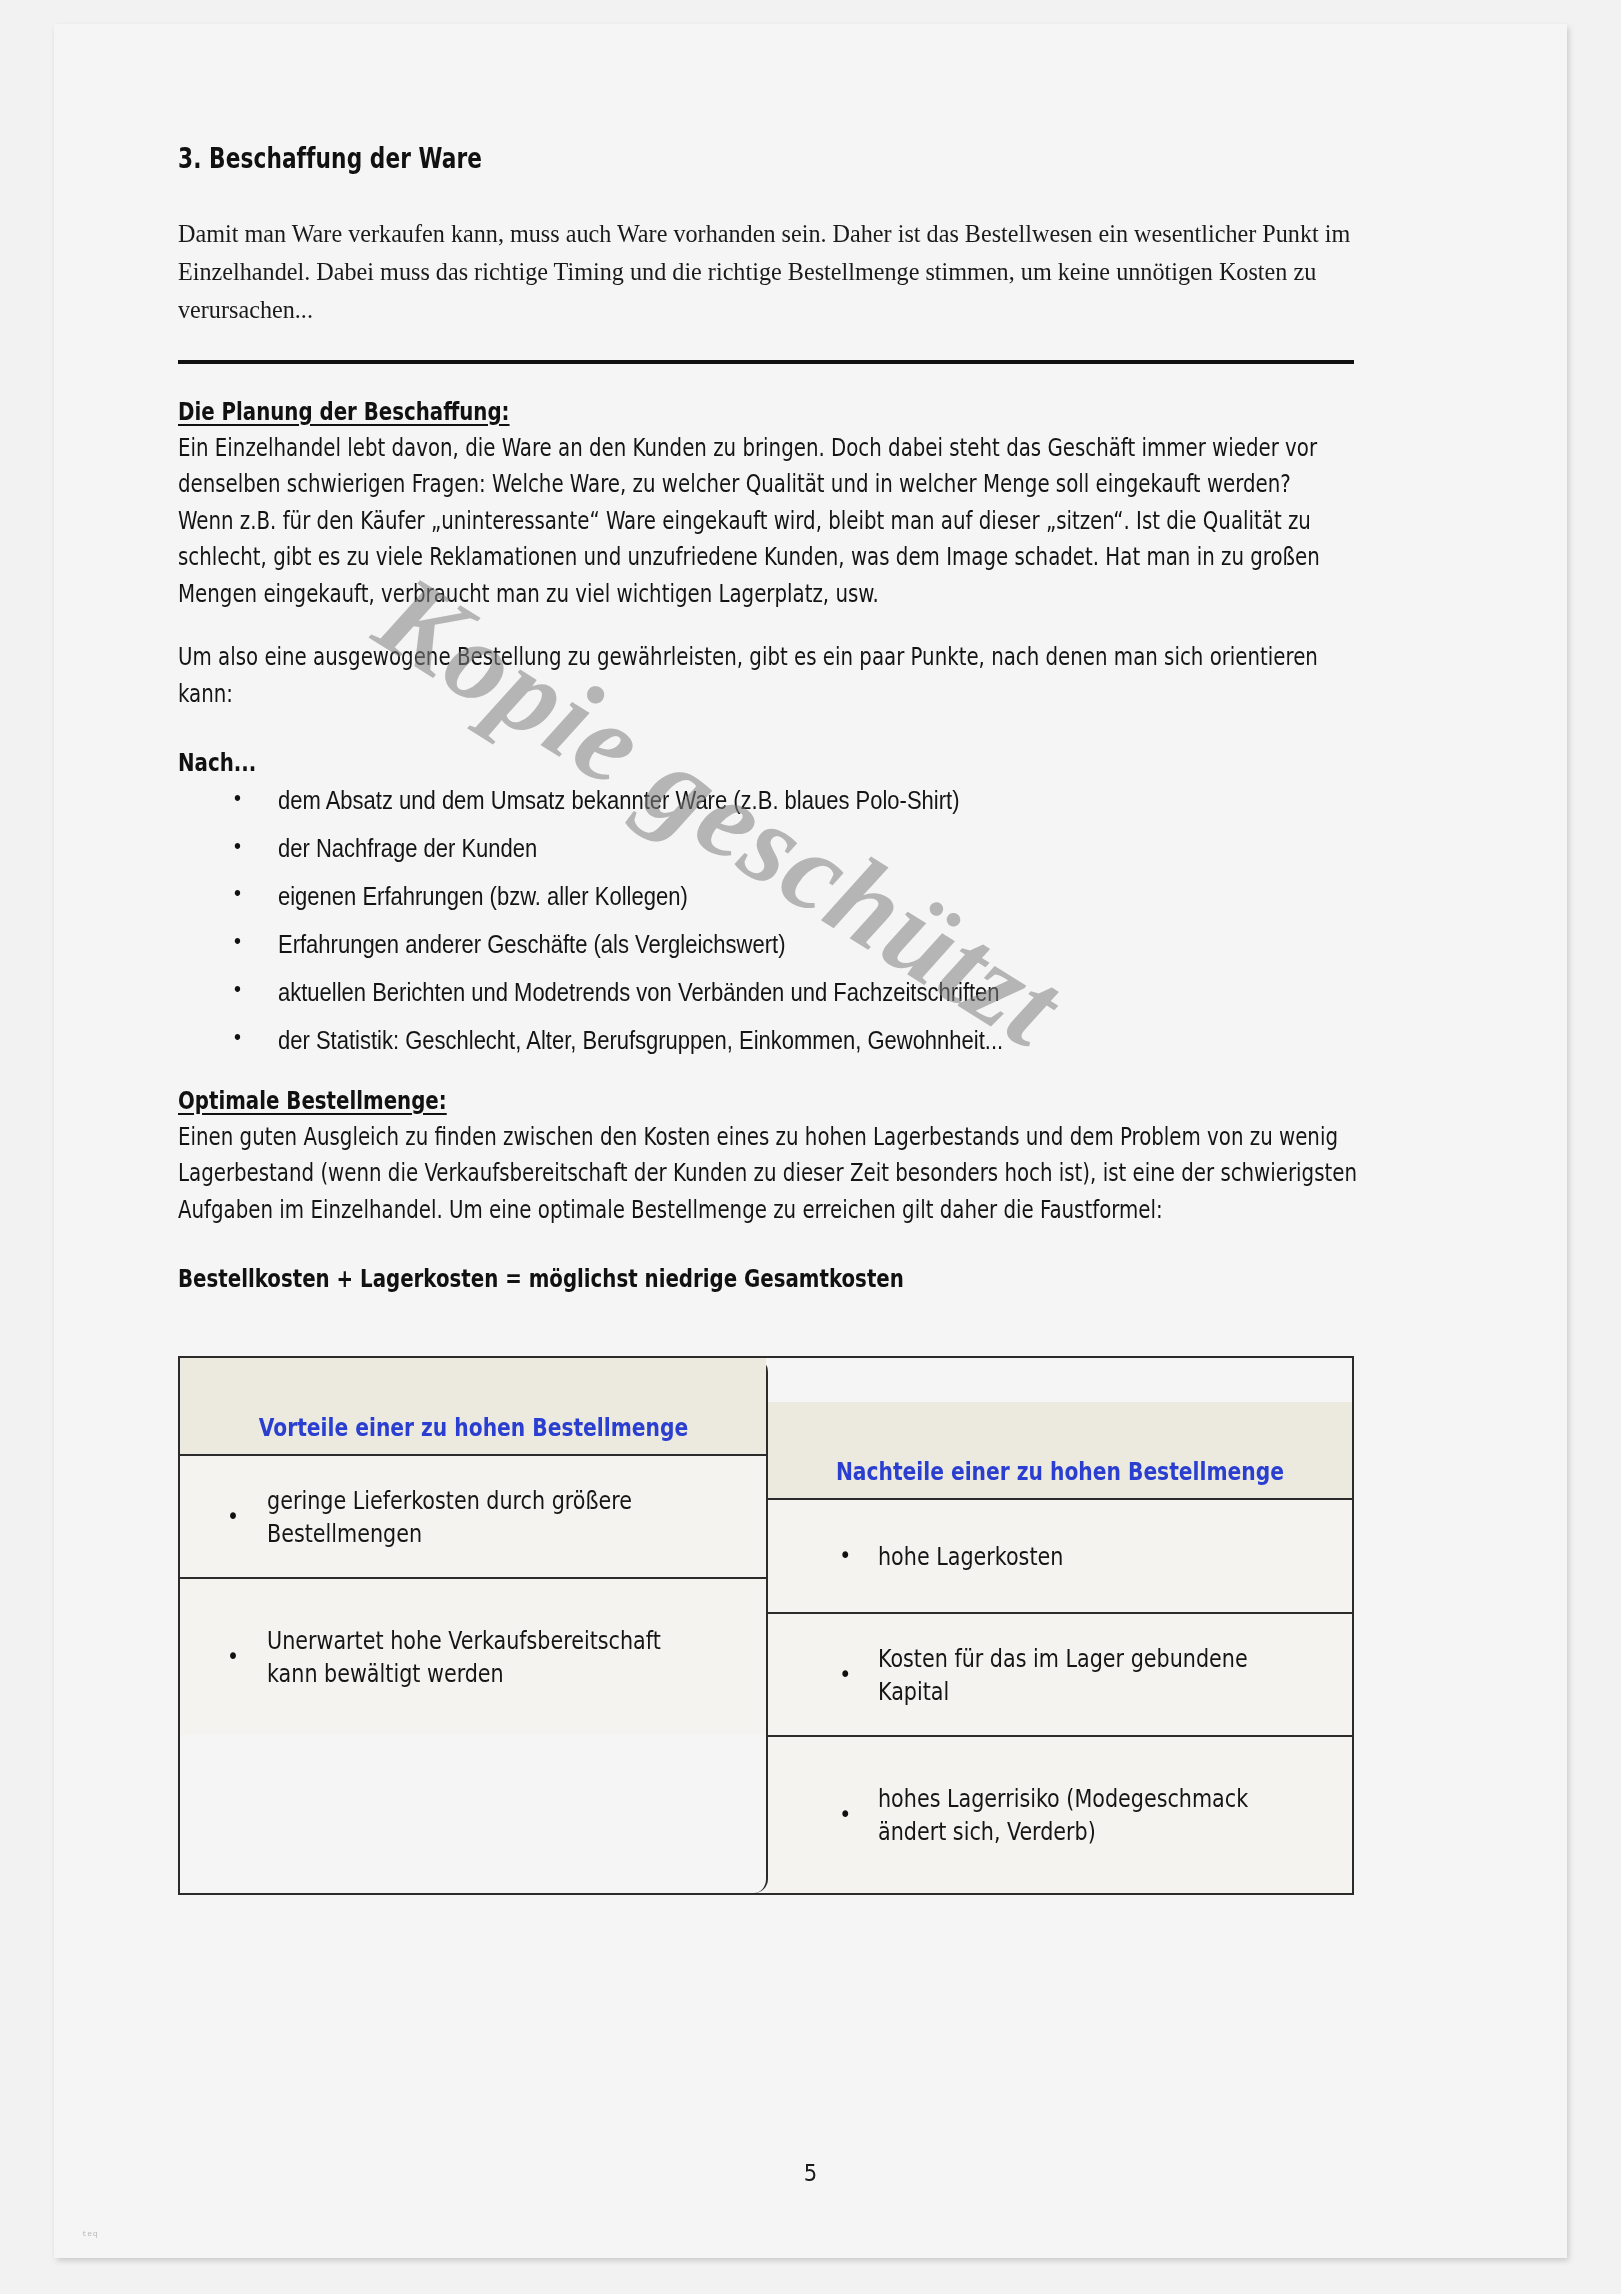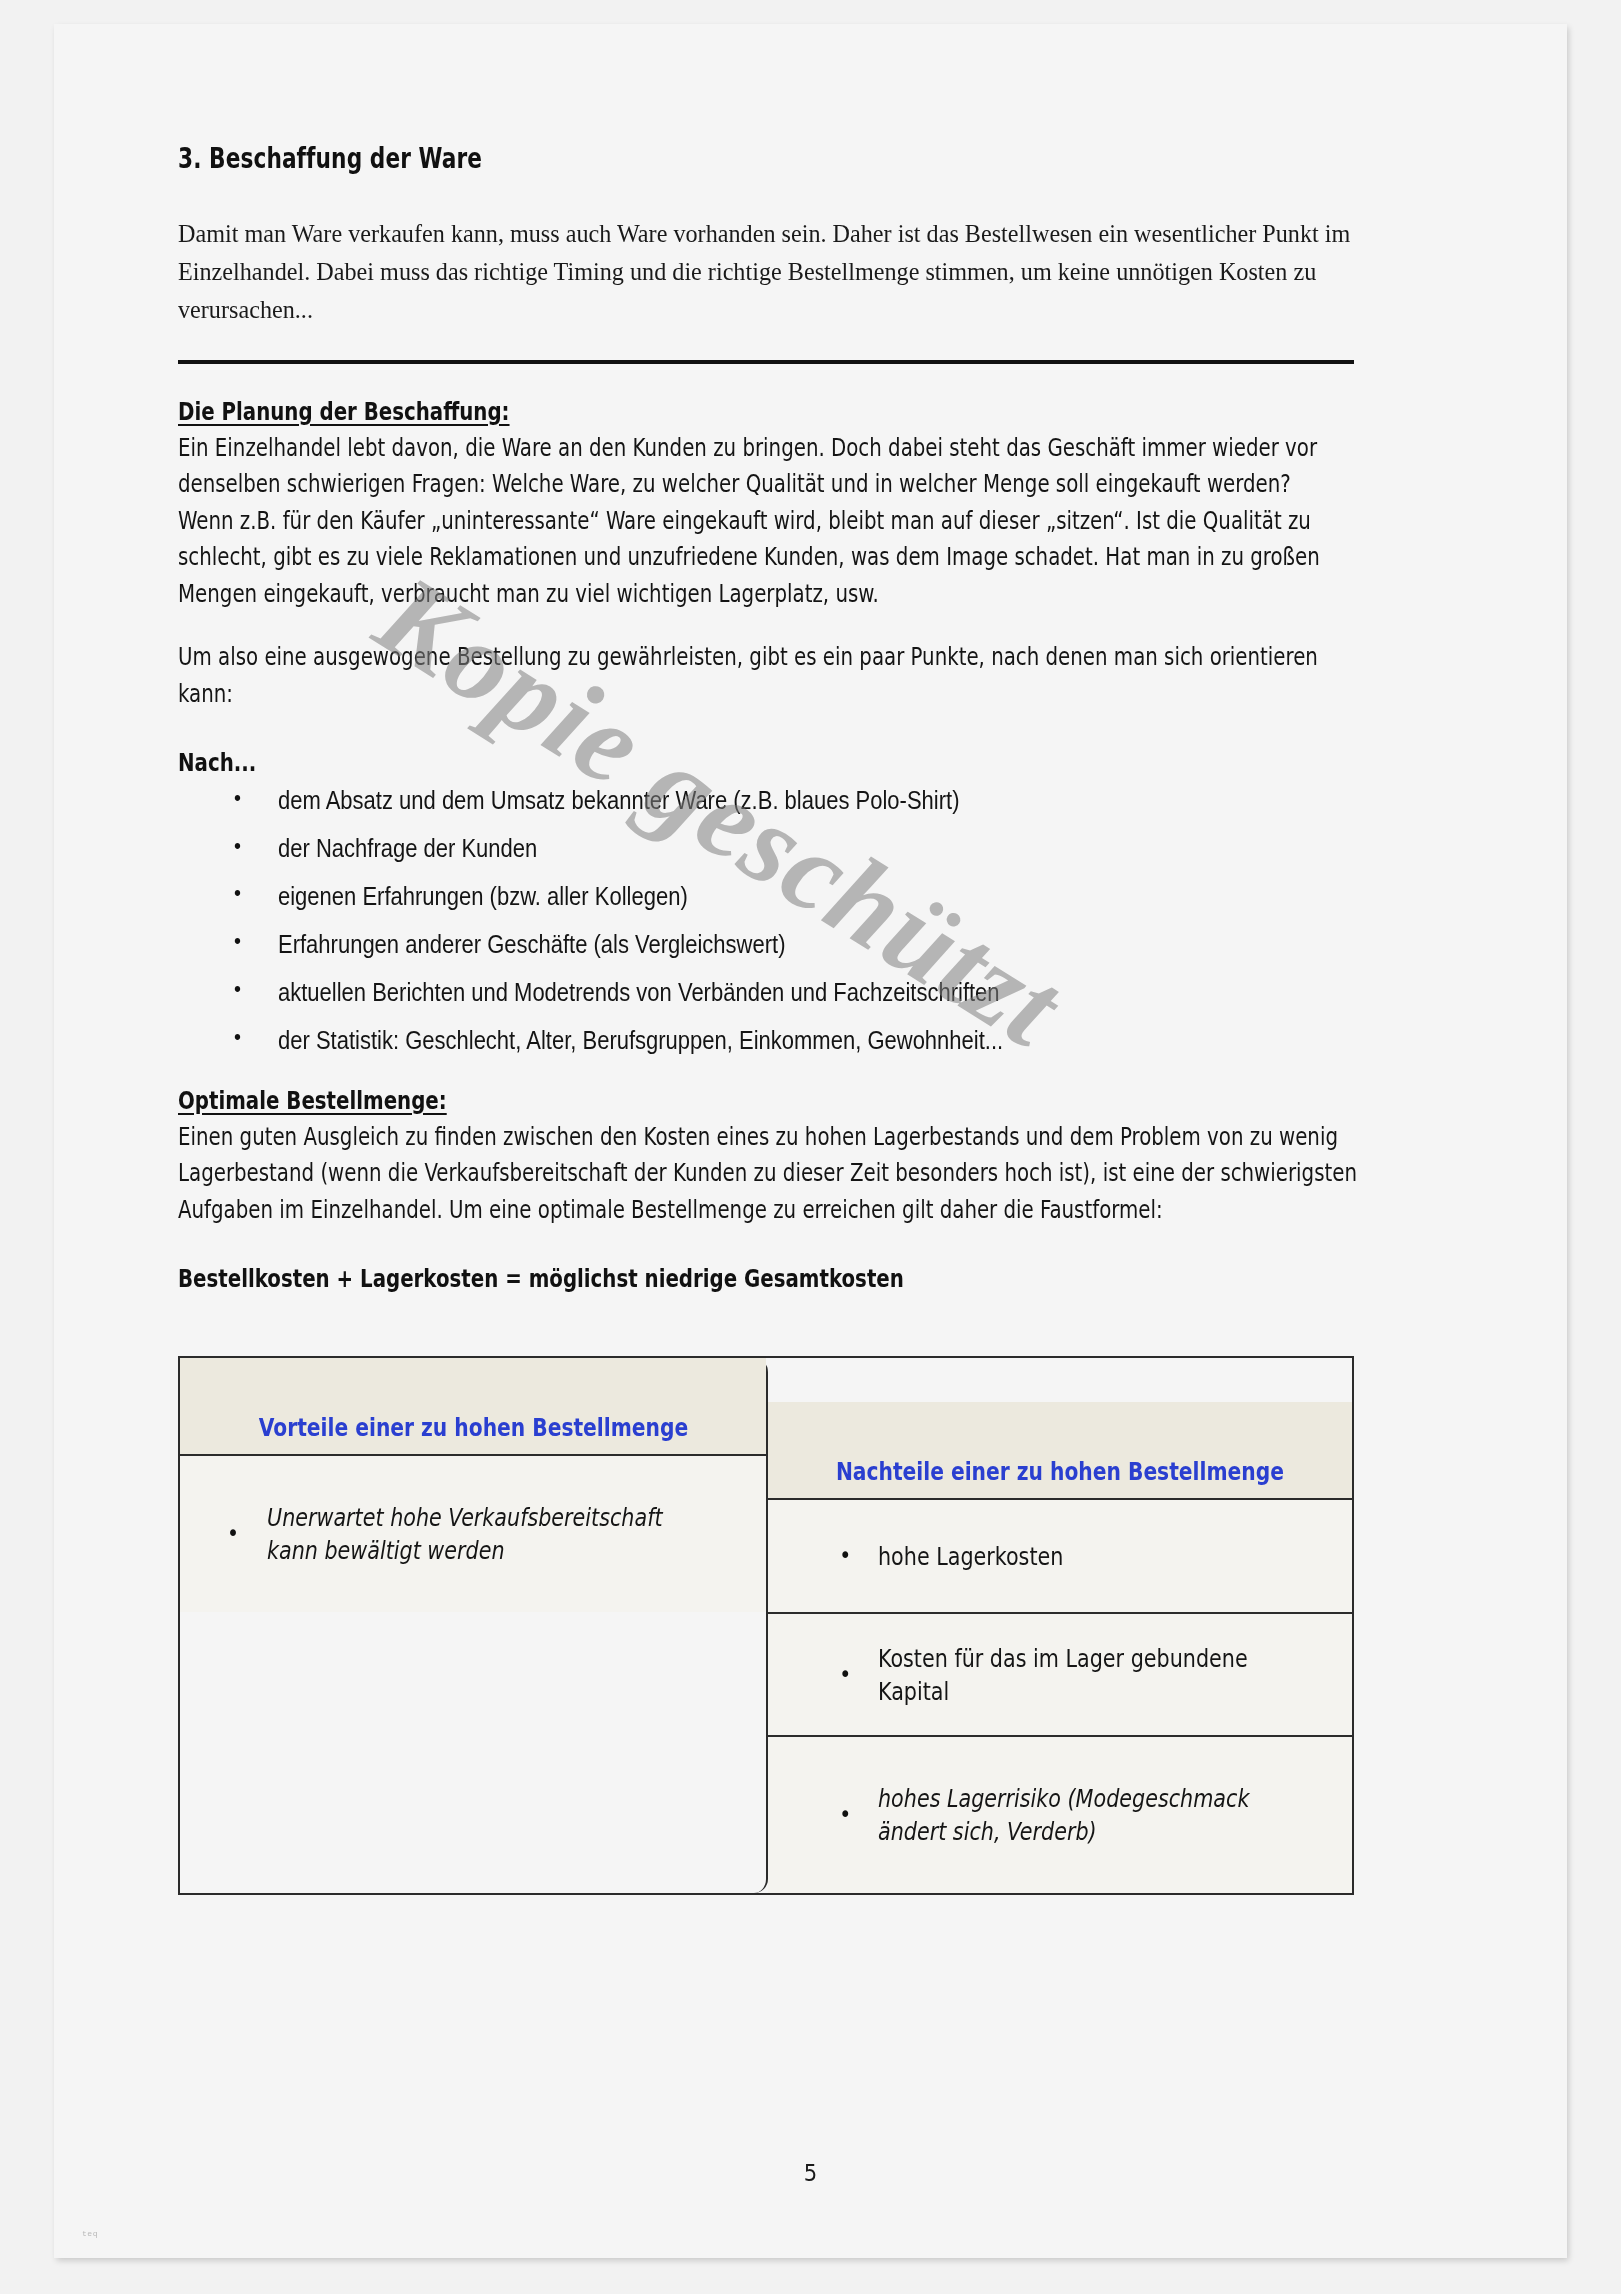--- a/index.html
+++ b/index.html
@@ -203,21 +203,21 @@
   .cmp-cell .txt {
     transform: scaleX(0.92);
     transform-origin: left center;
     width: 108.6%;
   }
   .cmp-col.right .cmp-cell { padding-left: 110px; }
   .cmp-col.right .cmp-cell::before { left: 71px; }
 
   .h-62  { height: 114px; }
   .h-96  { height: 123px; }
-  .h-125 { height: 156px; font-style: italic; }
+  .h-125 { height: 156px; }
 
   
   #watermark {
     position: absolute;
     left: 371px;
     top: 525px;
     font-family: "Liberation Serif", "DejaVu Serif", serif;
     font-style: italic;
     font-weight: bold;
     font-size: 116px;
@@ -294,20 +294,23 @@
       <div class="spacer-lg"></div>
       <div class="formula">Bestellkosten + Lagerkosten = möglichst niedrige Gesamtkosten</div>
     </div>
 
     <div class="cmp-table">
 
       <div class="cmp-col left">
         <div class="cmp-head">
           <span>Vorteile einer zu hohen Bestellmenge</span>
         </div>
+        <div class="cmp-cell h-96">
+          <span class="txt">geringe Lieferkosten durch größere Bestellmengen</span>
+        </div>
         <div class="cmp-cell h-125">
           <span class="txt">Unerwartet hohe Verkaufsbereitschaft kann bewältigt werden</span>
         </div>
       </div>
 
       <div class="cmp-col right">
         <div class="cmp-head">
           <span>Nachteile einer zu hohen Bestellmenge</span>
         </div>
         <div class="cmp-cell h-62">

